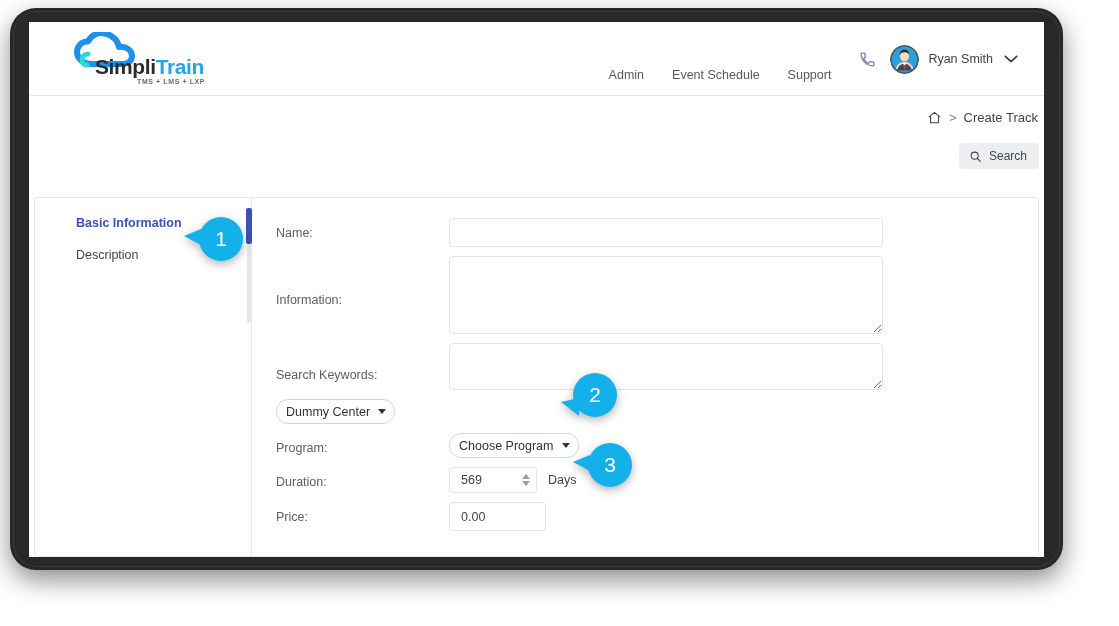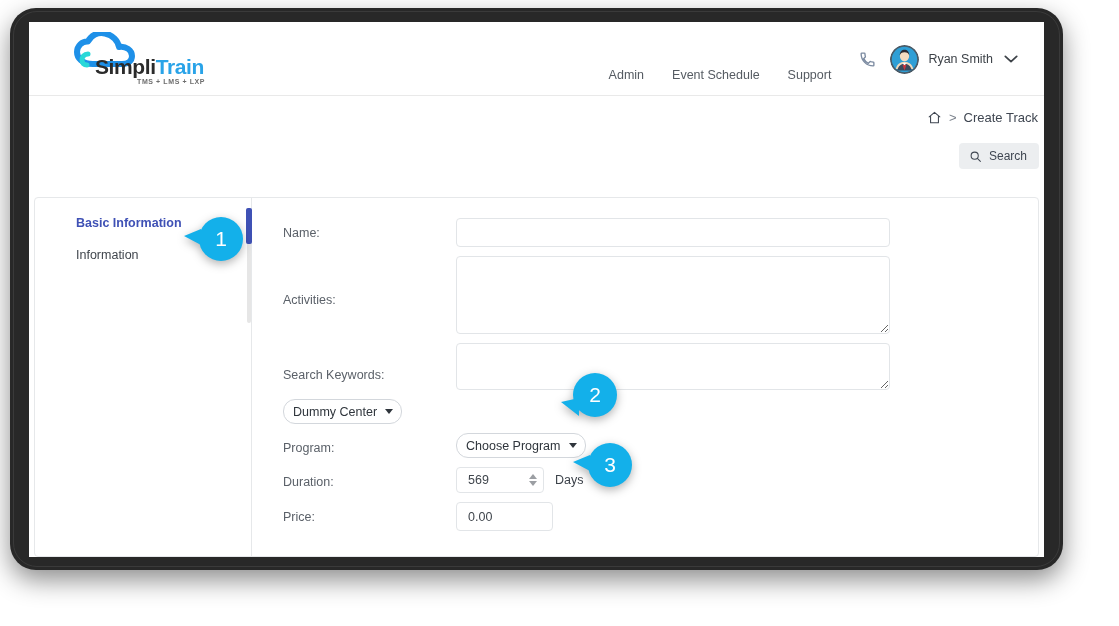--- a/index.html
+++ b/index.html
@@ -183,21 +183,21 @@
     left: -1px; top: 0;
     width: 6px; height: 36px;
     background: #3f51b5;
     border-radius: 2px;
   }
 
   
   #form-panel {
     flex: 1;
     border-left: 1px solid #e6e8ea;
-    padding: 20px 24px 0 31px;
+    padding: 20px 24px 0 24px;
   }
   .form-row {
     display: flex;
     align-items: flex-start;
     margin-bottom: 9px;
   }
   .form-label {
     width: 173px;
     flex: 0 0 173px;
     font-size: 12.5px;
@@ -396,35 +396,35 @@
           <path d="M15.4 15.4 L21 21" stroke="#3f4651" stroke-width="1.9" stroke-linecap="round"></path>
         </svg>
         <span>Search</span>
       </button>
     </div>
 
     <div id="main-card">
 
       <div id="card-sidebar">
         <div class="side-item active">Basic Information</div>
-        <div class="side-item">Information</div>
+        <div class="side-item">Description</div>
         <div id="side-indicator">
           <div id="side-indicator-fill"></div>
         </div>
       </div>
 
       <div id="form-panel">
 
         <div class="form-row">
           <div class="form-label">Name:</div>
           <input class="text-input" id="name-input" type="text" value="" style="">
         </div>
 
         <div class="form-row">
-          <div class="form-label mid">Activities:</div>
+          <div class="form-label mid">Information:</div>
           <textarea class="text-area" id="description-input" style=""></textarea>
         </div>
 
         <div class="form-row">
           <div class="form-label mid2">Search Keywords:</div>
           <textarea class="text-area" id="keywords-input" style=""></textarea>
         </div>
 
         <div class="form-row">
           <div class="select-box">

